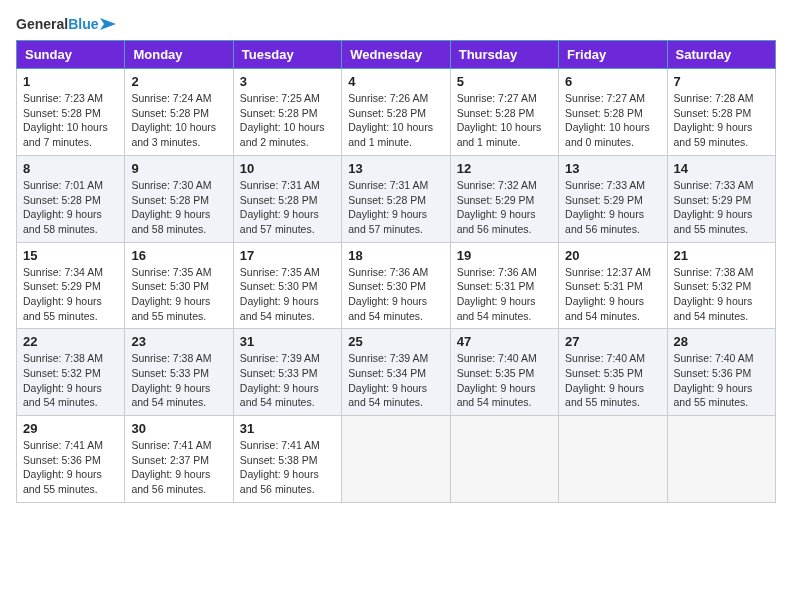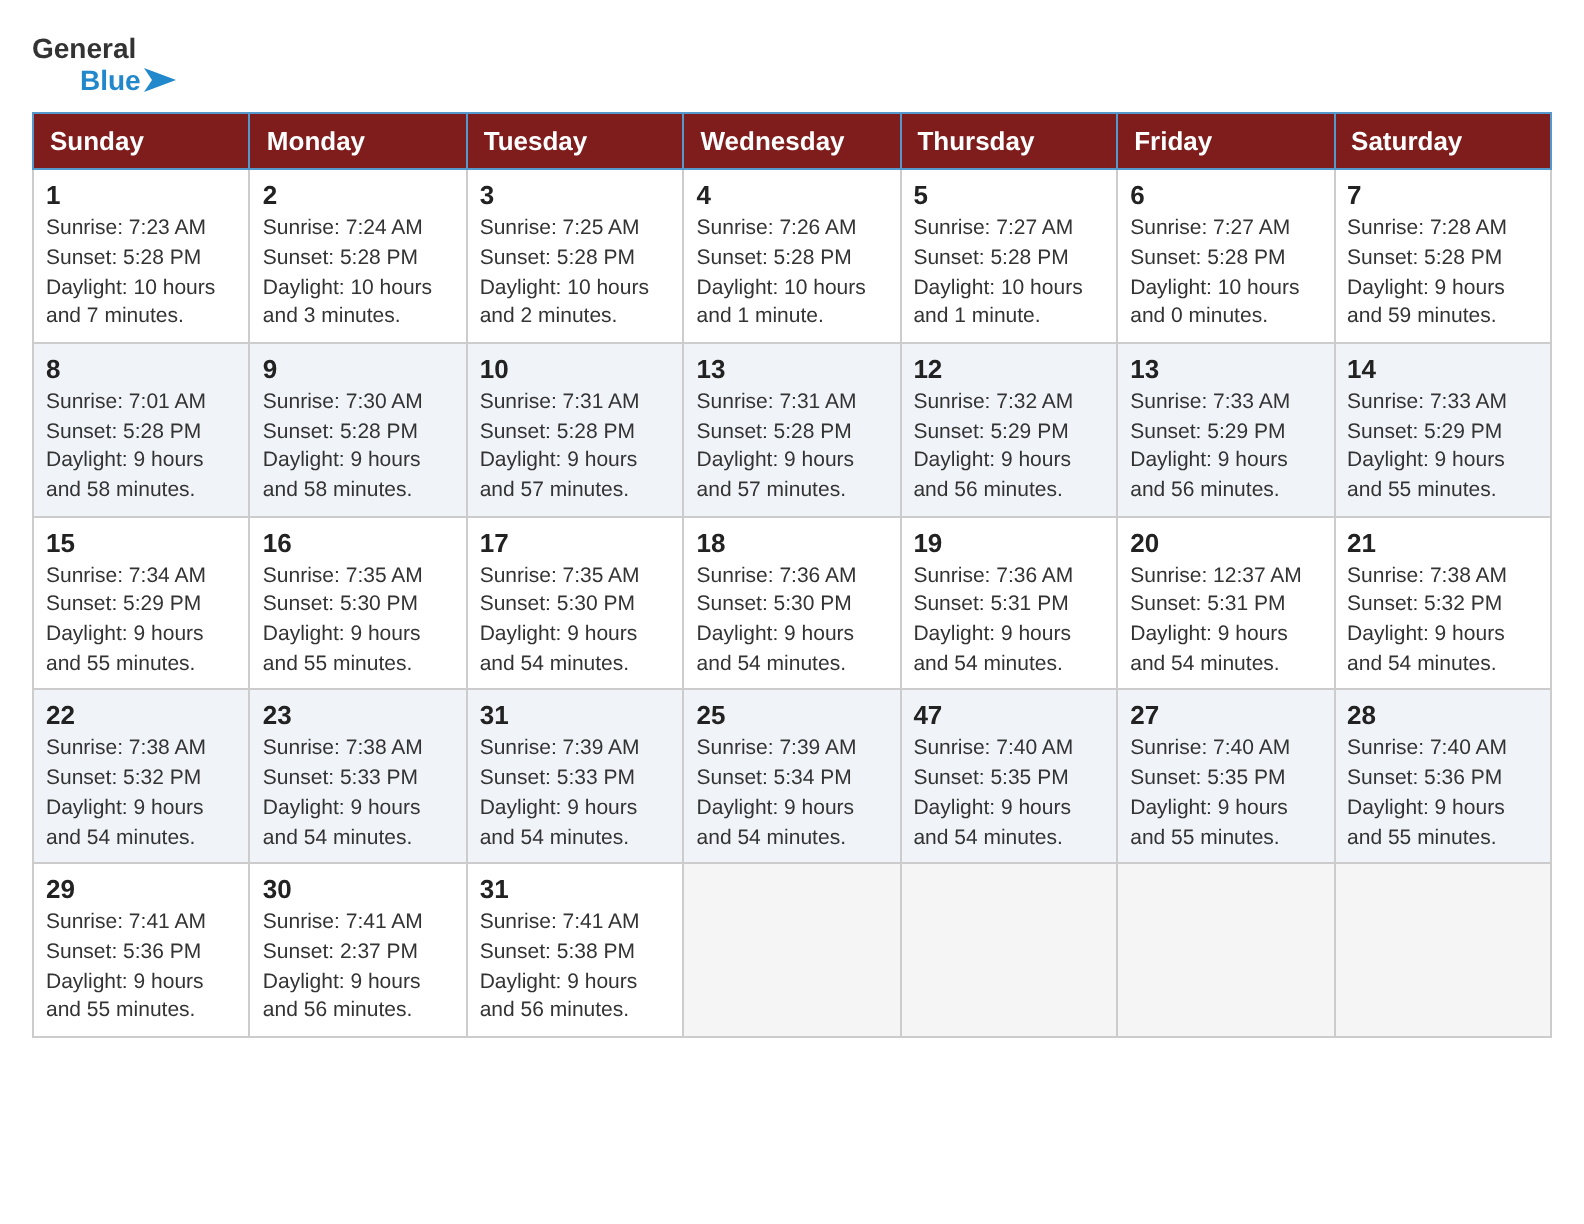--- a/index.html
+++ b/index.html
@@ -32,21 +32,21 @@
     .location-title {
       font-size: 14px;
       color: #444;
     }
     .calendar {
       width: 100%;
       border-collapse: collapse;
       border: 1px solid #ccc;
     }
     .calendar th {
-      background-color: #7f1d1d;
+      background-color: #6d28d9;
       color: #fff;
       font-size: 13px;
       font-weight: bold;
       padding: 6px 8px;
       text-align: left;
       border: 1px solid #5599cc;
     }
     .calendar td {
       vertical-align: top;
       border: 1px solid #ccc;
@@ -73,23 +73,23 @@
     .day-info {
       line-height: 1.4;
       font-size: 10.5px;
     }
   </style>
 </head>
 <body>
 
 <div class="header">
   <div class="logo">
-  <div style="display:flex;flex-direction:column;line-height:1.15;">
+  <div style="display:flex;flex-direction:row;line-height:1.15;">
     <span style="font-size:14px;font-weight:bold;color:#333;">General</span>
-    <span style="font-size:14px;font-weight:bold;color:#2288cc;display:flex;align-items:center;gap:2px;margin-left:24px;">
+    <span style="font-size:14px;font-weight:bold;color:#2288cc;display:flex;align-items:center;gap:2px;">
       Blue
       <svg width="16" height="12" viewBox="0 0 16 12">
         <polygon points="0,0 16,6 0,12 4,6" fill="#2288cc"></polygon>
       </svg>
     </span>
   </div>
 </div>
   <div class="title-block">
     <div class="month-title"></div>
     <div class="location-title"></div>

